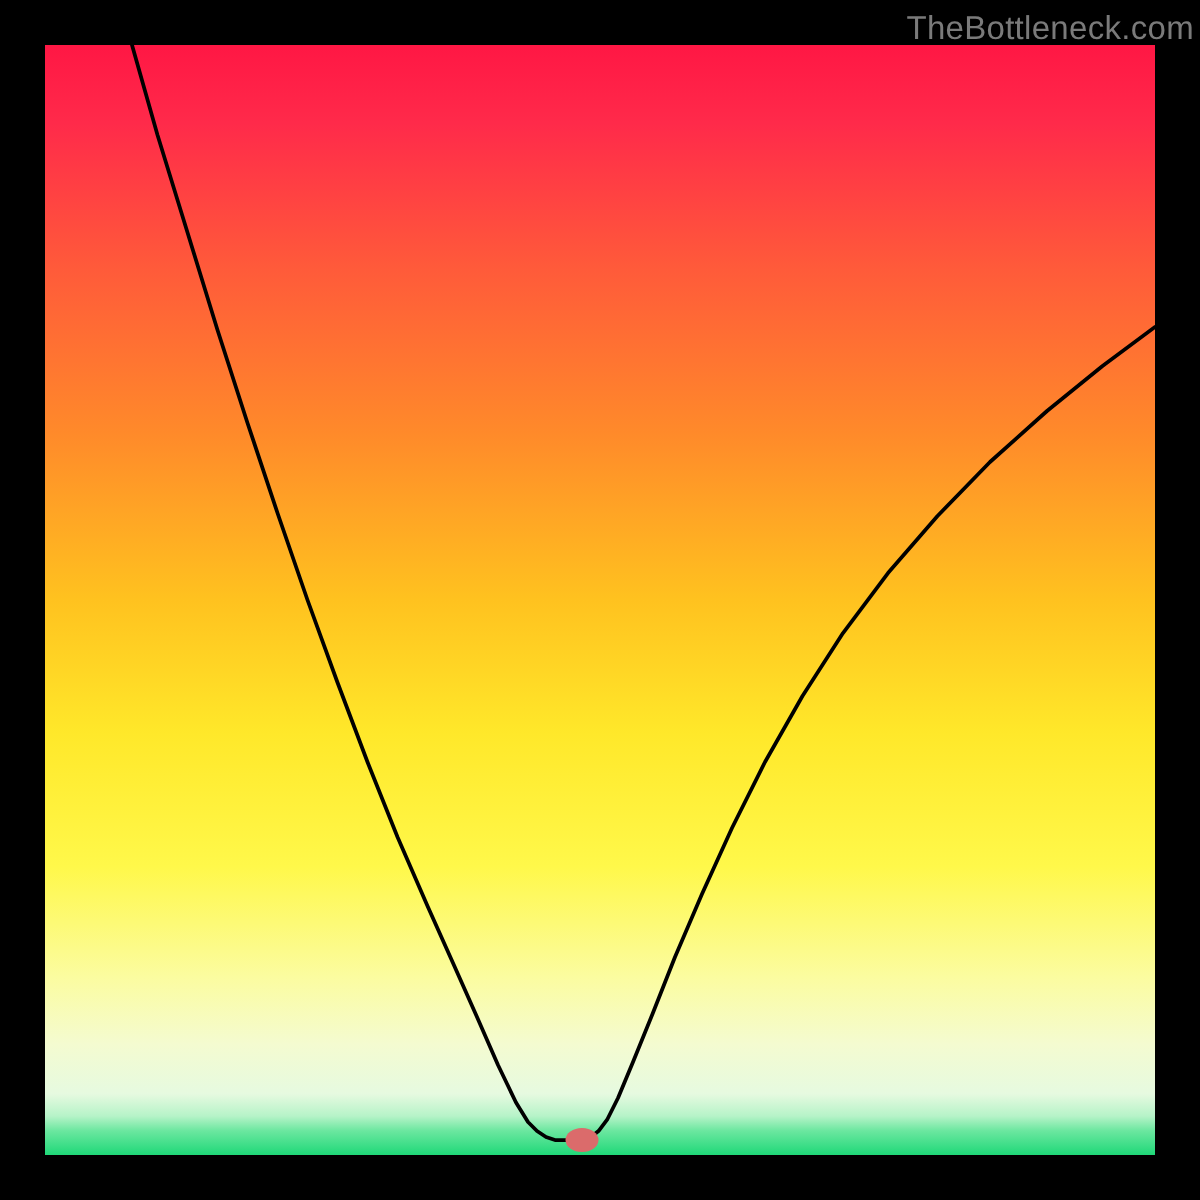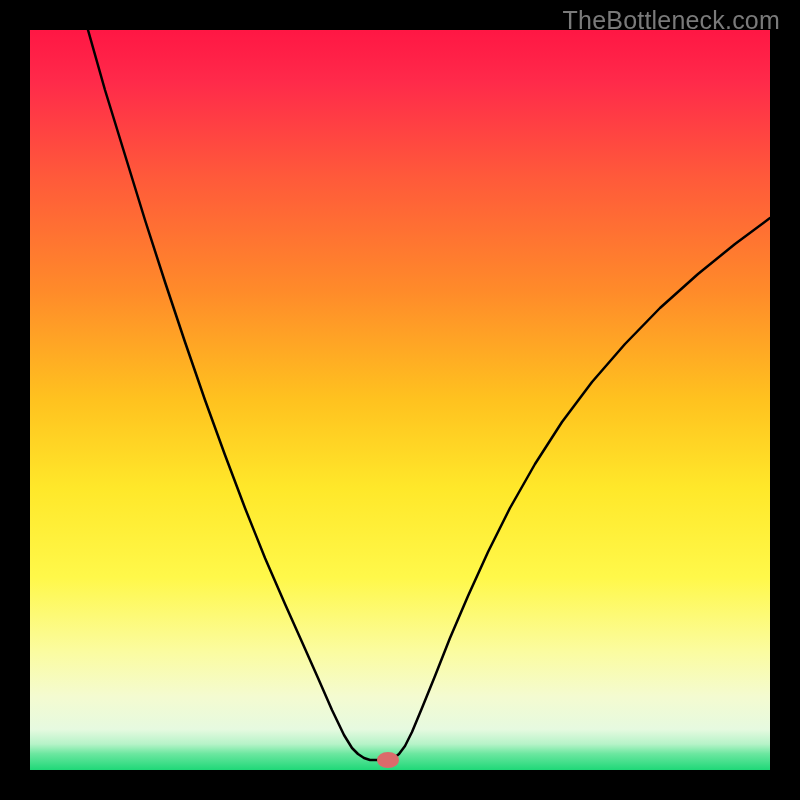--- a/index.html
+++ b/index.html
@@ -24,23 +24,23 @@
     position: absolute;
     left: 30px;
     top: 30px;
     width: 740px;
     height: 740px;
     overflow: hidden;
   }
   .watermark {
     position: absolute;
     top: 6px;
-    right: 20px;
+    right: 4px;
     color: #7a7a7a;
-    font-size: 25px;
+    font-size: 22px;
     font-weight: 500;
     letter-spacing: 0.2px;
     z-index: 20;
   }
   svg {
     display: block;
   }
 </style>
 </head>
 <body>

